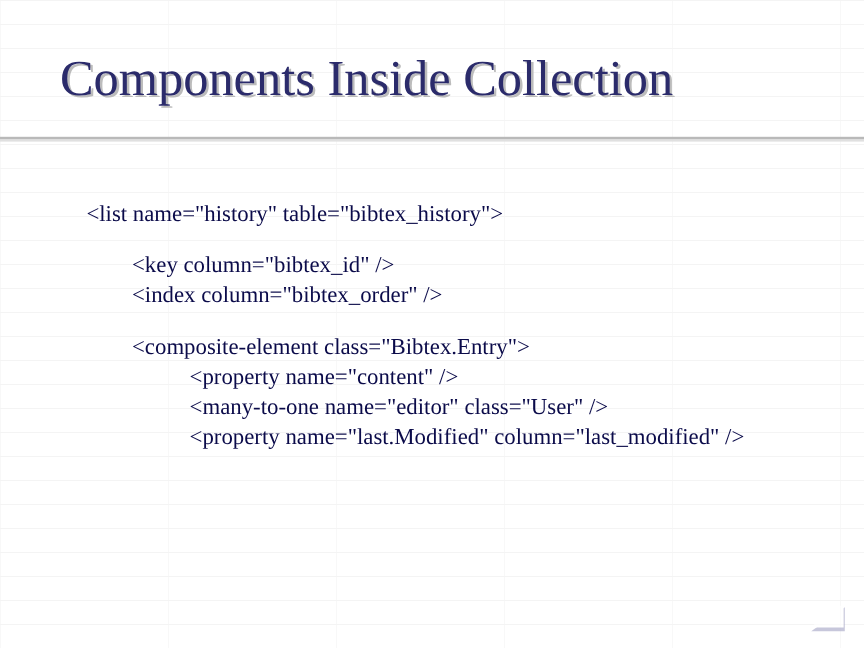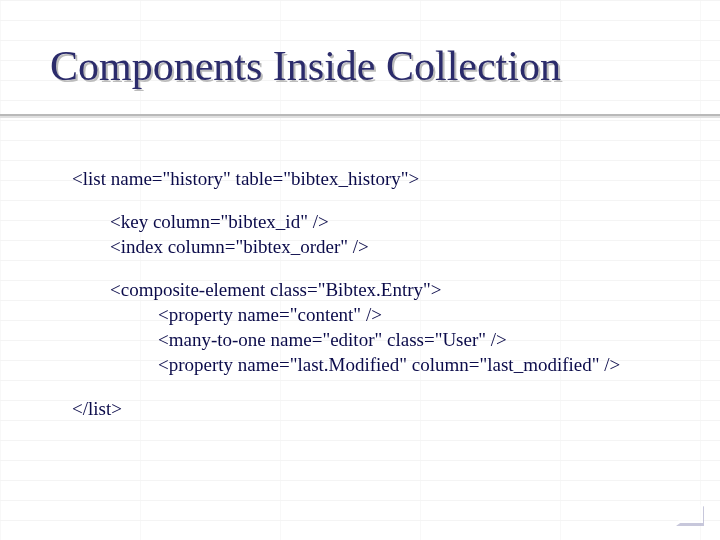--- a/index.html
+++ b/index.html
@@ -101,19 +101,16 @@
     <div class="blk">
       <div class="ind1">&lt;key column="bibtex_id" /&gt;</div>
       <div class="ind1">&lt;index column="bibtex_order" /&gt;</div>
     </div>
     <div class="blk">
       <div class="ind1">&lt;composite-element class="Bibtex.Entry"&gt;</div>
       <div class="ind2">&lt;property name="content" /&gt;</div>
       <div class="ind2">&lt;many-to-one name="editor" class="User" /&gt;</div>
       <div class="ind2">&lt;property name="last.Modified" column="last_modified" /&gt;</div>
     </div>
-    <div class="blk">
-      <div>&lt;/list&gt;</div>
-    </div>
   </div>
 
   <div class="corner"></div>
 </div>
 
 </body></html>

